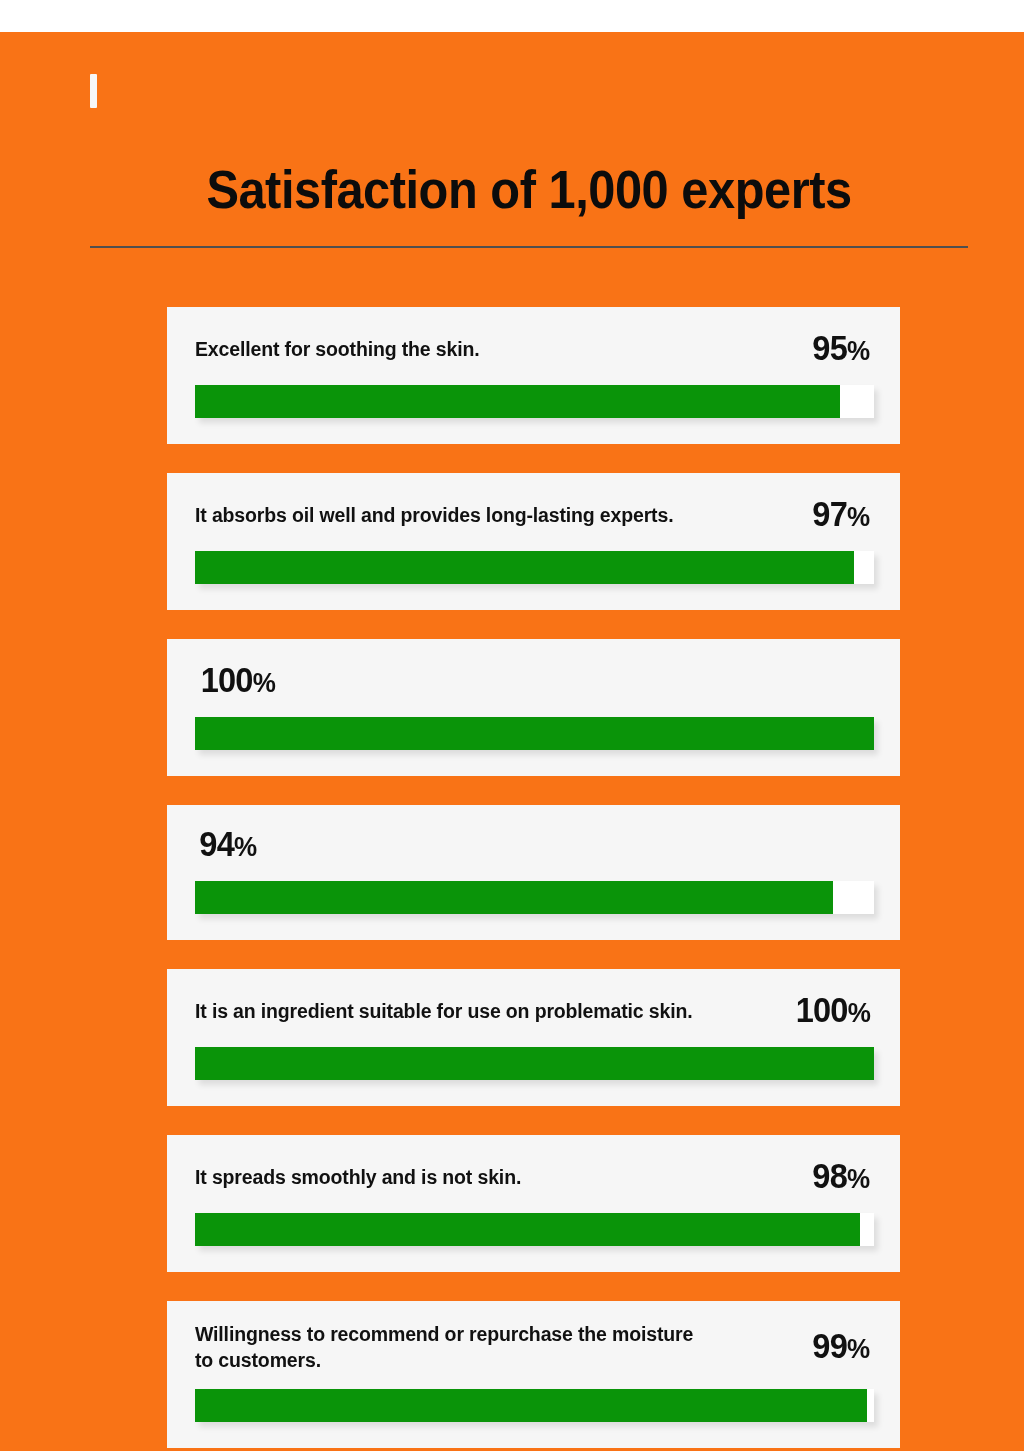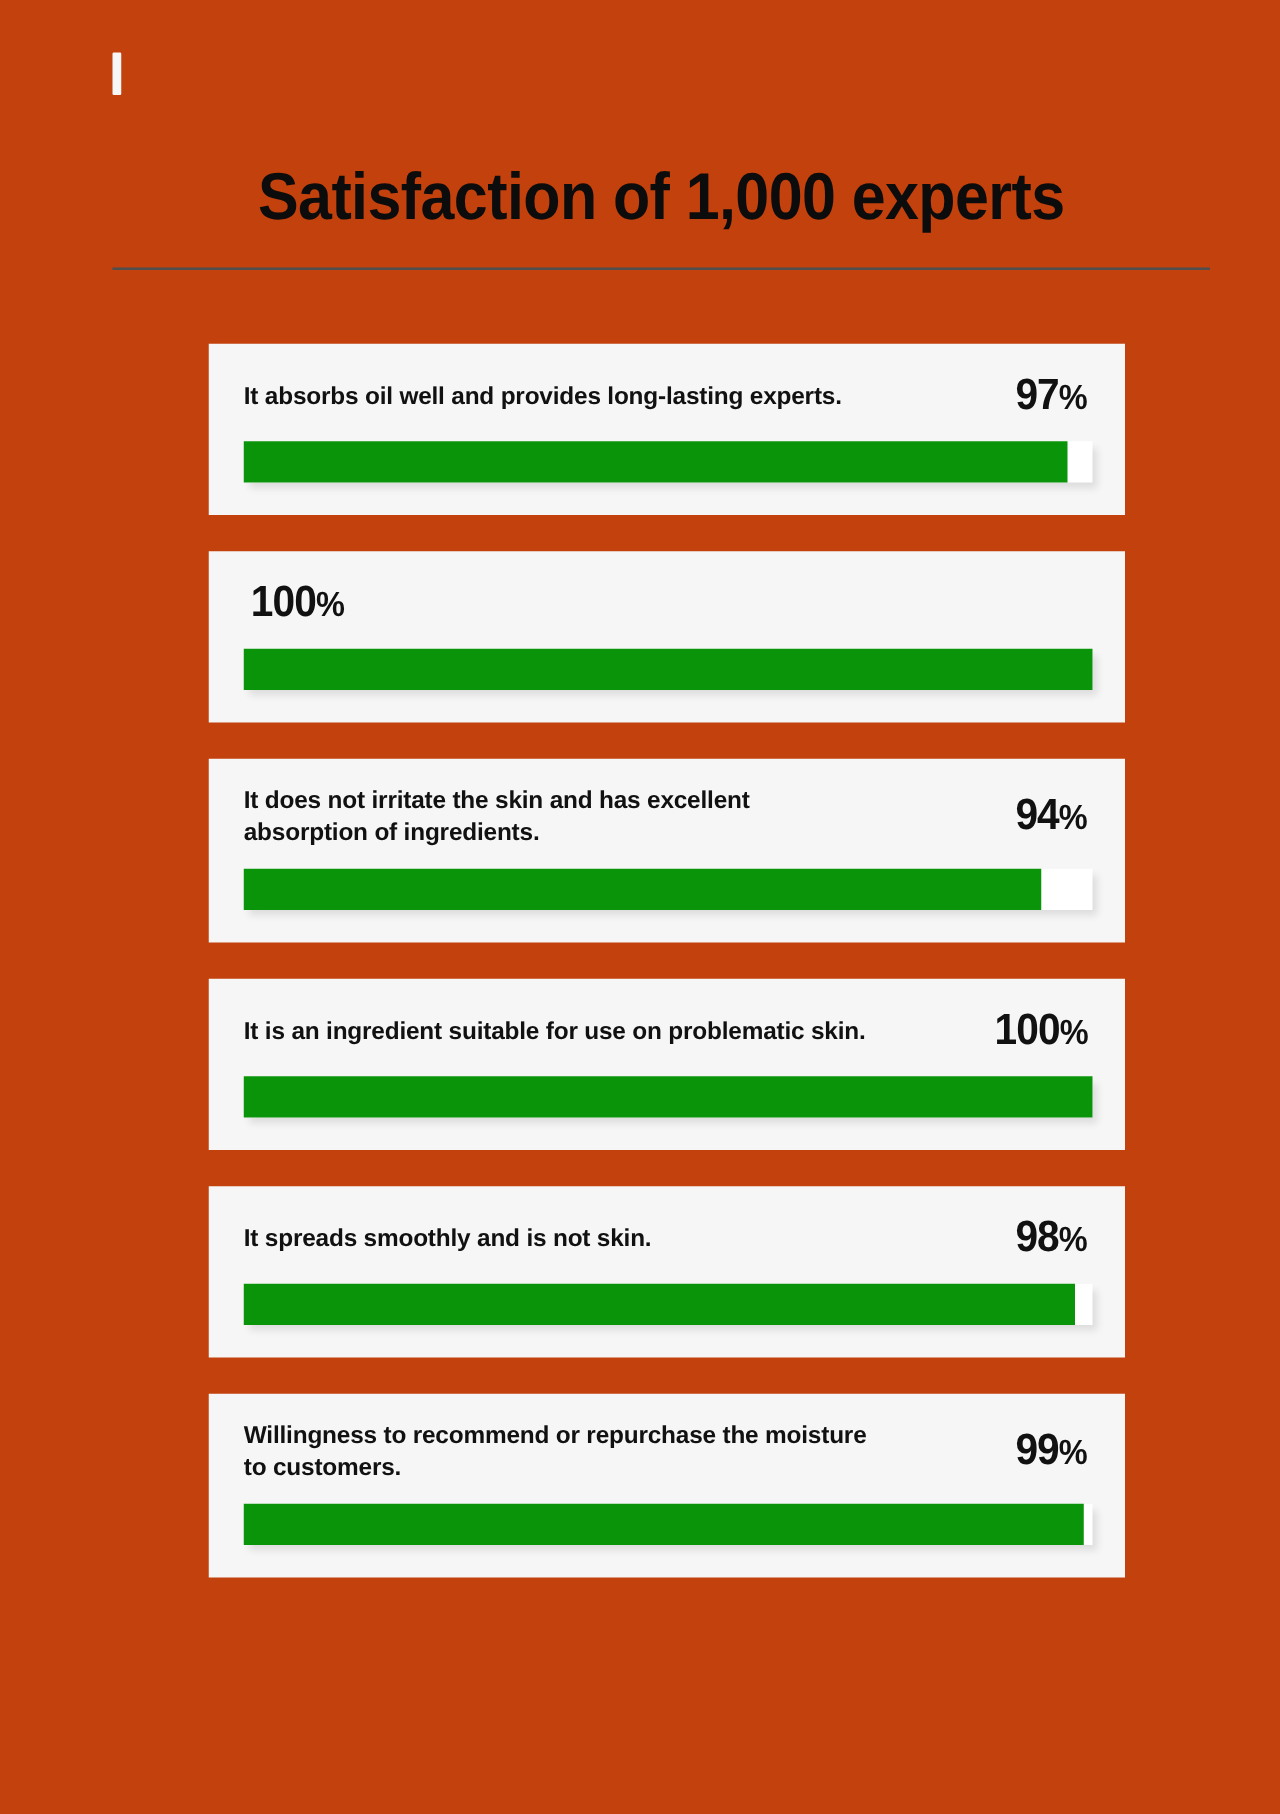--- a/index.html
+++ b/index.html
@@ -12,21 +12,22 @@
     height: 1451px;
     position: relative;
     font-family: "Liberation Sans", sans-serif;
     -webkit-font-smoothing: antialiased;
     overflow: hidden;
   }
 
   .page {
     position: absolute;
     inset: 0;
-    background: #c2410c;
+    background: #f97316;
+    margin-top: 32px;
   }
 
   
   .corner-mark {
     position: absolute;
     left: 90px;
     top: 42px;
     width: 7px;
     height: 34px;
     background: #f7f7f7;
@@ -141,20 +142,31 @@
   <div class="corner-mark"></div>
 
   <div class="header">
     <h1 class="title">Satisfaction of 1,000 experts</h1>
     <div class="title-rule"></div>
   </div>
 
   <div class="cards">
       <div class="card">
         <div class="card-row">
+          <div class="card-label">Excellent for soothing the skin.</div>
+          <div class="card-value"><span>95</span><span class="pct">%</span></div>
+        </div>
+        <div class="bar-wrap">
+          <div class="bar-track">
+            <div class="bar-fill" style="width: 95%; background: rgb(10, 148, 9);"></div>
+          </div>
+        </div>
+      </div>
+      <div class="card">
+        <div class="card-row">
           <div class="card-label">It absorbs oil well and provides long-lasting experts.</div>
           <div class="card-value"><span>97</span><span class="pct">%</span></div>
         </div>
         <div class="bar-wrap">
           <div class="bar-track">
             <div class="bar-fill" style="width: 97%; background: rgb(10, 148, 9);"></div>
           </div>
         </div>
       </div>
       <div class="card">
@@ -162,22 +174,20 @@
           <div class="card-value"><span>100</span><span class="pct">%</span></div>
         </div>
         <div class="bar-wrap">
           <div class="bar-track">
             <div class="bar-fill" style="width: 100%; background: rgb(10, 148, 9);"></div>
           </div>
         </div>
       </div>
       <div class="card two-line">
         <div class="card-row">
-          <div class="card-label">It does not irritate the skin and has excellent
-absorption of ingredients.</div>
           <div class="card-value"><span>94</span><span class="pct">%</span></div>
         </div>
         <div class="bar-wrap">
           <div class="bar-track">
             <div class="bar-fill" style="width: 94%; background: rgb(10, 148, 9);"></div>
           </div>
         </div>
       </div>
       <div class="card">
         <div class="card-row">

